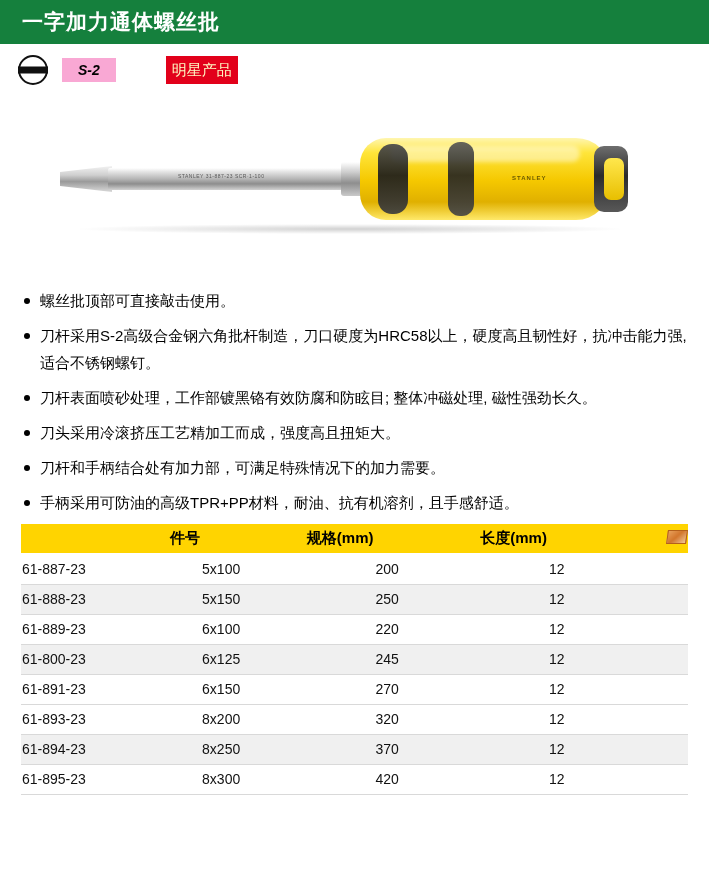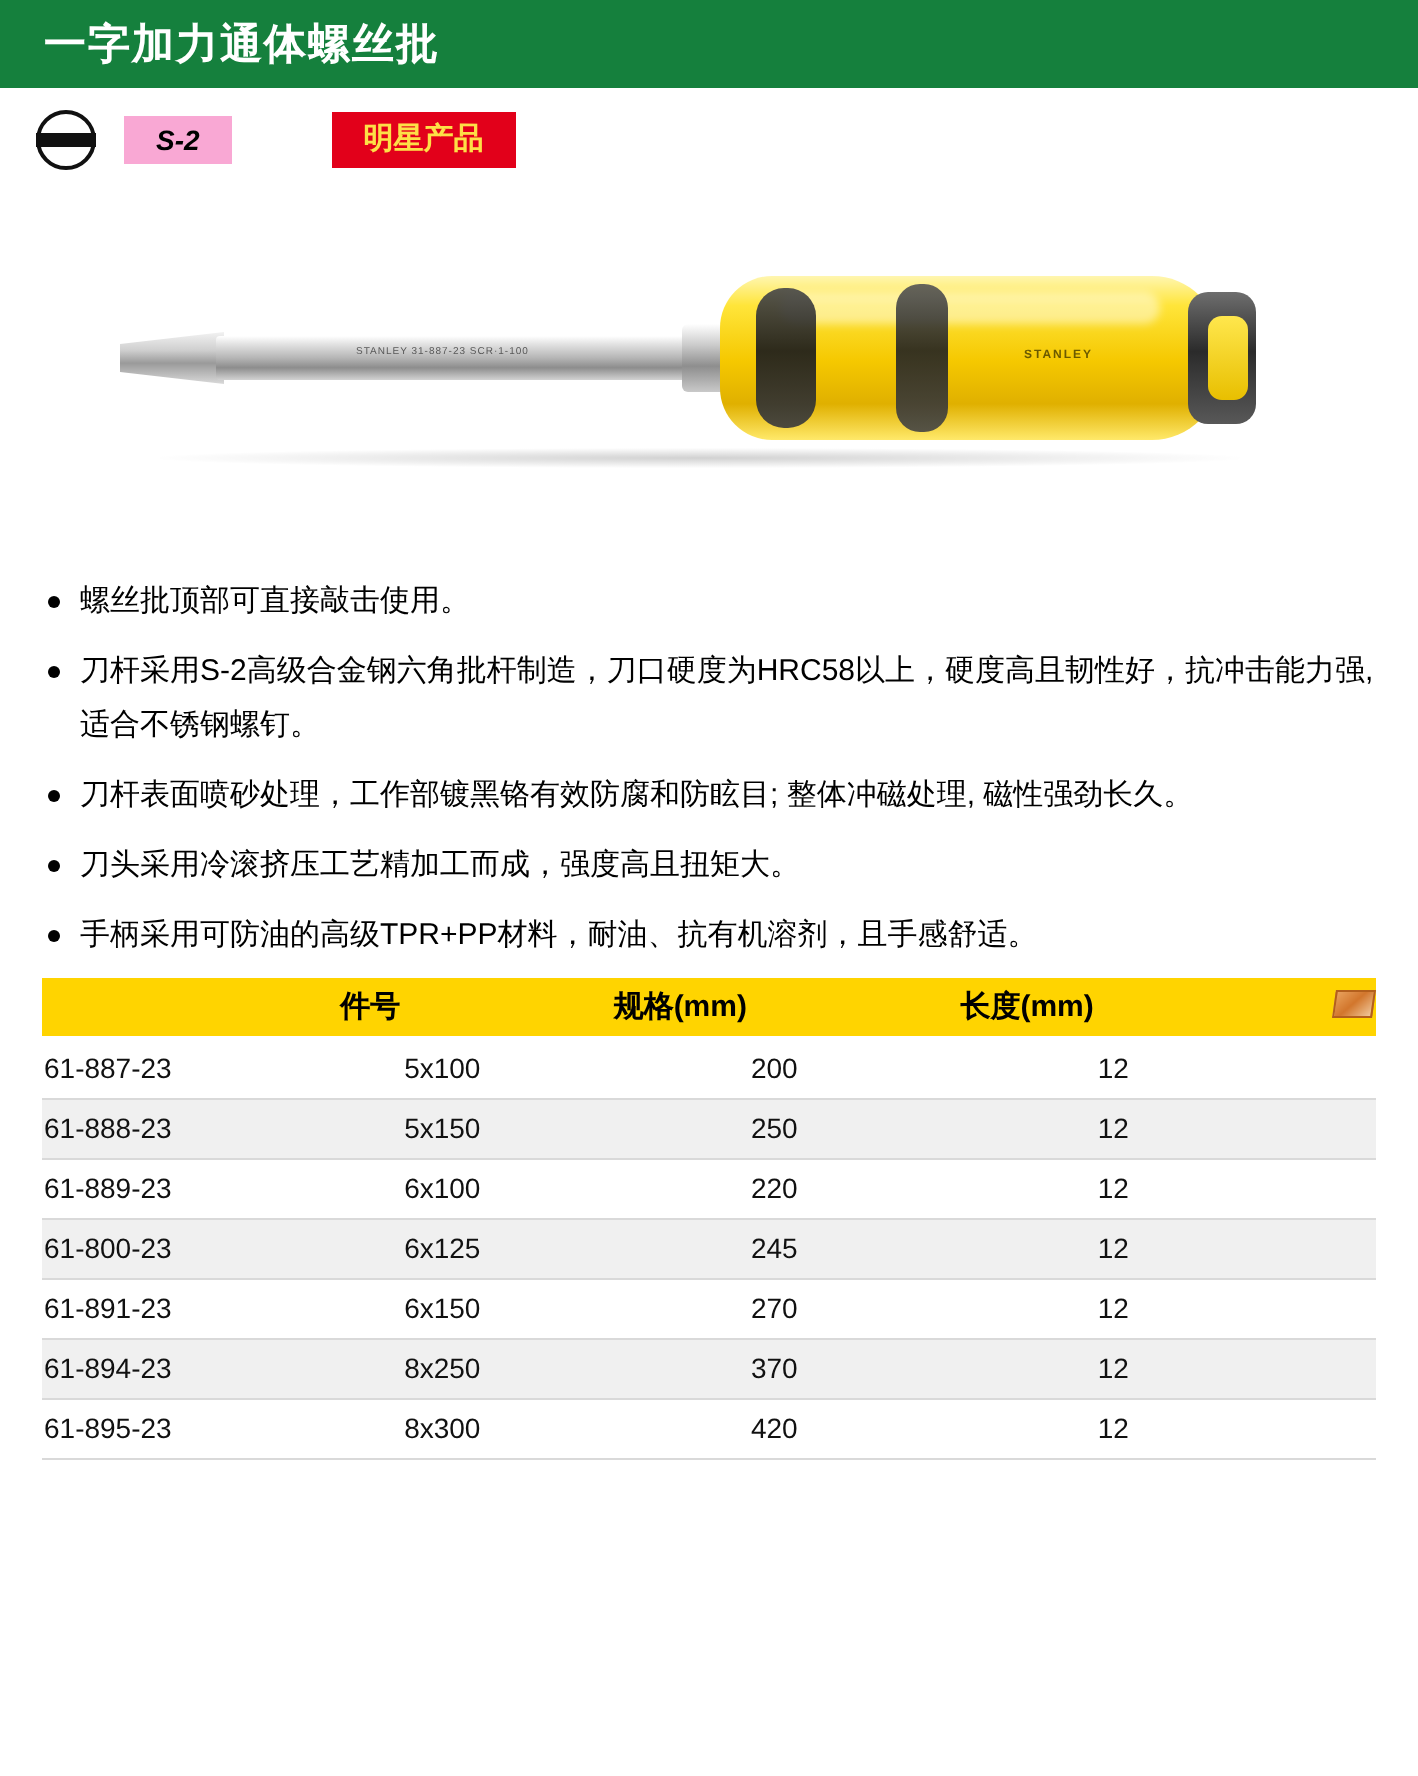--- a/index.html
+++ b/index.html
@@ -60,24 +60,24 @@
     background: #f9a8d4;
     color: #000;
     font-size: 14px;
     font-weight: bold;
     font-style: italic;
     padding: 4px 16px;
     line-height: 1.2;
   }
   .star-badge {
     background: #e2001a;
-    color: #fde047;
+    color: #fef9c3;
     font-size: 15px;
-    font-weight: bold;
-    padding: 4px 16px;
+    font-weight: normal;
+    padding: 4px 6px;
     line-height: 1.3;
     margin-left: 36px;
   }
 
   
   .product-area {
     height: 185px;
     position: relative;
     margin-top: 2px;
   }
@@ -300,20 +300,24 @@
   <div class="feature">
     <span class="dot"></span>
     <span class="ftext">刀杆表面喷砂处理，工作部镀黑铬有效防腐和防眩目; 整体冲磁处理, 磁性强劲长久。</span>
   </div>
   <div class="feature">
     <span class="dot"></span>
     <span class="ftext">刀头采用冷滚挤压工艺精加工而成，强度高且扭矩大。</span>
   </div>
   <div class="feature">
     <span class="dot"></span>
+    <span class="ftext">刀杆和手柄结合处有加力部，可满足特殊情况下的加力需要。</span>
+  </div>
+  <div class="feature">
+    <span class="dot"></span>
     <span class="ftext">手柄采用可防油的高级TPR+PP材料，耐油、抗有机溶剂，且手感舒适。</span>
   </div>
 </div>
 
 <table class="spec-table">
   <thead>
     <tr class="head-line">
       <th style="width:27%">件号</th>
       <th style="width:26%">规格(mm)</th>
       <th style="width:26%">长度(mm)</th>
@@ -346,20 +350,26 @@
       <td>6x125</td>
       <td>245</td>
       <td>12</td>
     </tr>
     <tr>
       <td>61-891-23</td>
       <td>6x150</td>
       <td>270</td>
       <td>12</td>
     </tr>
+    <tr>
+      <td>61-893-23</td>
+      <td>8x200</td>
+      <td>320</td>
+      <td>12</td>
+    </tr>
     <tr class="alt">
       <td>61-894-23</td>
       <td>8x250</td>
       <td>370</td>
       <td>12</td>
     </tr>
     <tr>
       <td>61-895-23</td>
       <td>8x300</td>
       <td>420</td>

